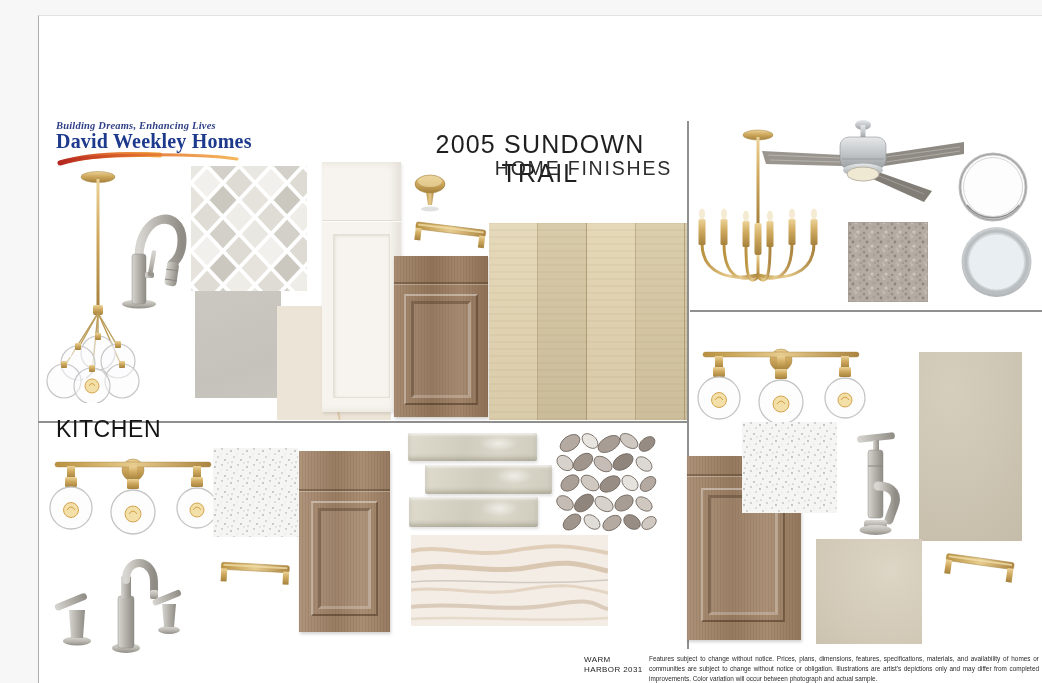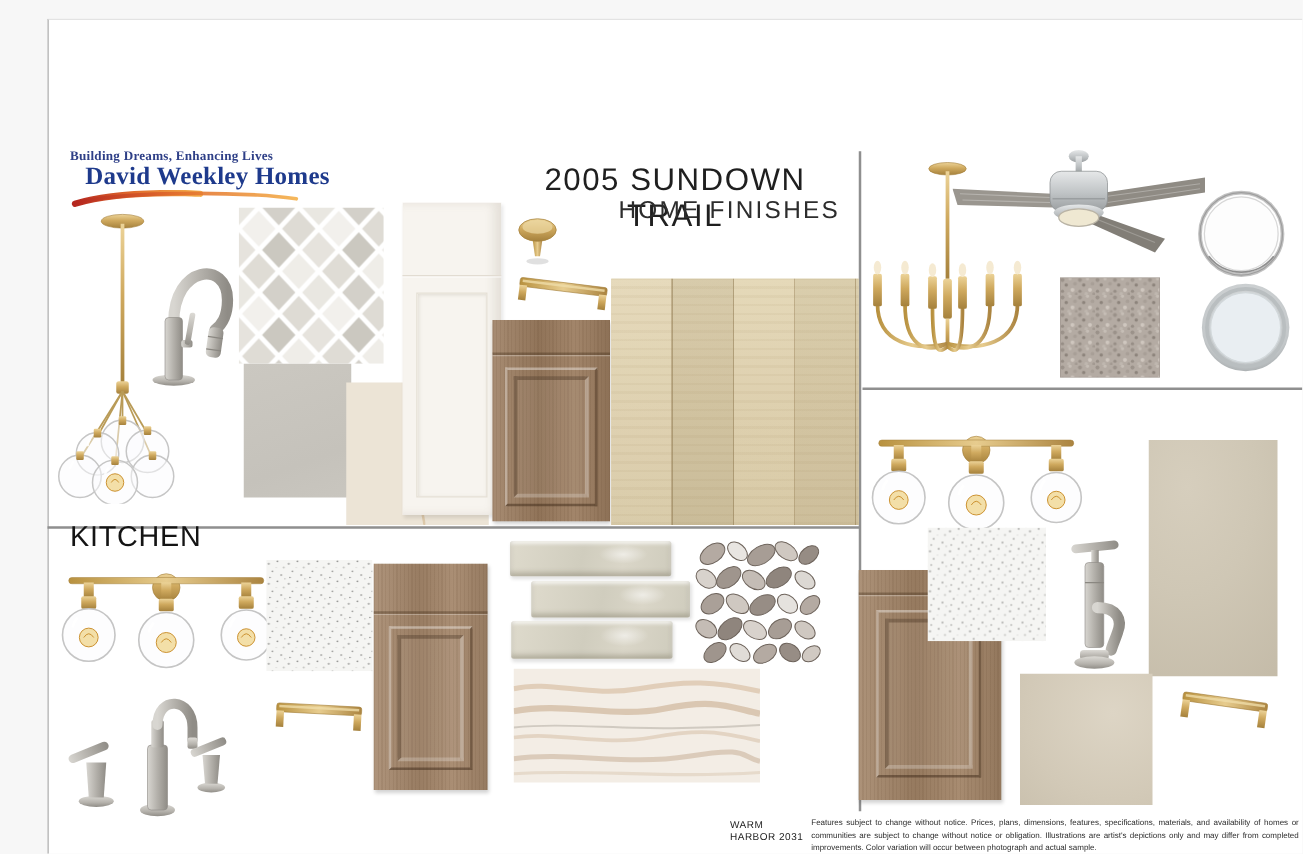--- a/index.html
+++ b/index.html
@@ -1,21 +1,21 @@
 <!DOCTYPE html>
 <html><head>
 <meta charset="utf-8">
 <style>
   html,body{margin:0;padding:0;background:#f7f7f7;}
   .stage{position:relative;width:1042px;height:683px;overflow:hidden;background:#f7f7f7;font-family:"Liberation Sans",sans-serif;}
   .abs{position:absolute;}
   .page{position:absolute;left:38px;top:15px;width:1004px;height:668px;background:#ffffff;border-left:1px solid #aeaeae;border-top:1px solid #e3e3e3;}
   
-  .logo-tagline{font-family:"Liberation Serif",serif;font-weight:bold;font-size:10.5px;color:#2e3f87;letter-spacing:.2px;}
-  .logo-name{font-family:"Liberation Serif",serif;font-weight:bold;font-size:20px;color:#1e3a8c;letter-spacing:.2px;line-height:1.05;text-align:center;}
+  .logo-tagline{font-family:"Liberation Serif",serif;font-style:italic;font-weight:bold;font-size:10.5px;color:#2e3f87;letter-spacing:.2px;}
+  .logo-name{font-family:"Liberation Serif",serif;font-weight:bold;font-size:20px;color:#1e3a8c;letter-spacing:.2px;line-height:1.05;}
   .title1{font-size:25px;letter-spacing:1.2px;color:#1f1f1f;font-weight:400;text-align:center;}
   .title2{font-size:19.5px;letter-spacing:1.8px;color:#2d2d2d;font-weight:400;text-align:right;}
   .seclabel{font-size:23px;letter-spacing:.6px;color:#141414;font-weight:400;white-space:nowrap;}
   .divider{background:#8f8f8f;}
   .plan{font-size:8px;color:#1d1d1d;letter-spacing:.4px;line-height:1.3;white-space:pre-line;}
   .disclaimer{font-size:6.4px;color:#2b2b2b;line-height:1.55;text-align:justify;}
   
   .swatch{position:absolute;}
   .q-gray{background:linear-gradient(160deg,#cbc8c1,#c5c2bb 70%,#c9c6bf);}
   .q-cream{background:#ece4d6;}

